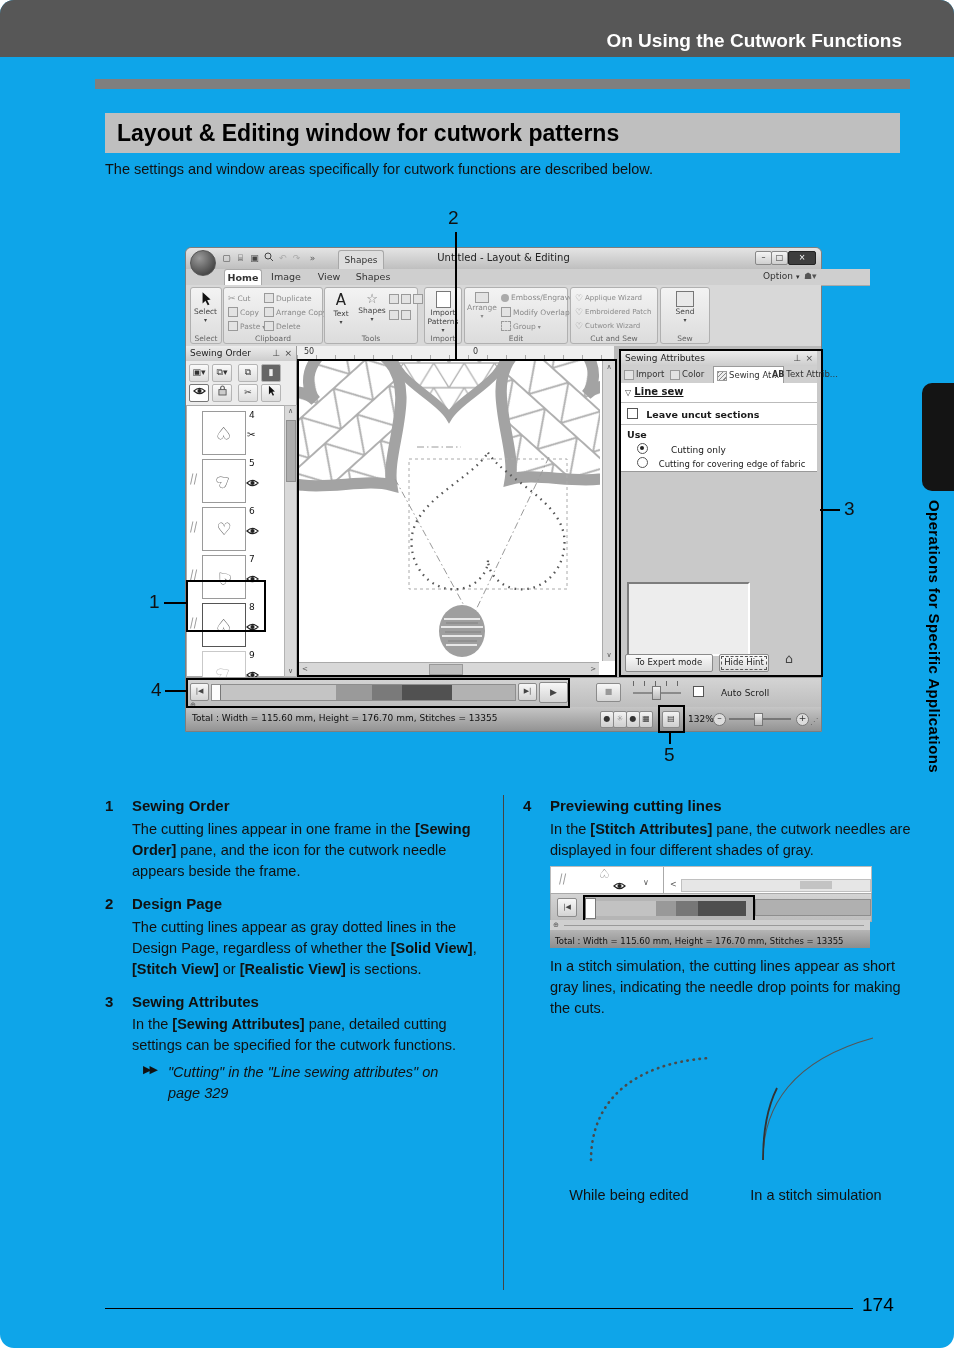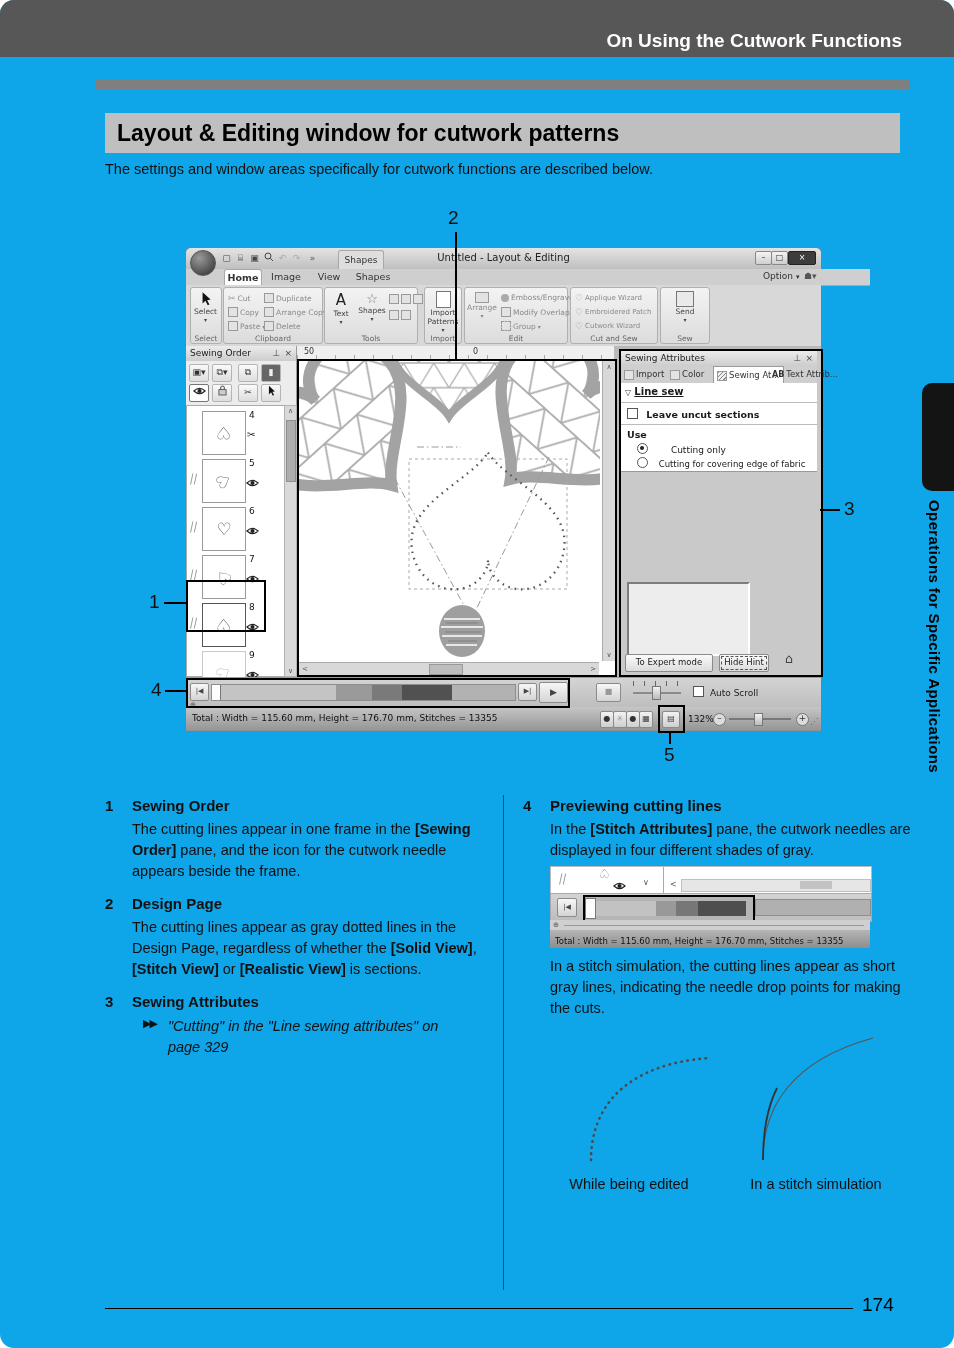--- a/index.html
+++ b/index.html
@@ -25,21 +25,21 @@
   
   .col{position:absolute;top:795px;font-size:14.5px;line-height:1.45;color:#111;}
   #colL{left:105px;width:385px;}
   #colR{left:523px;width:392px;}
   .item-h{display:flex;font-weight:bold;font-size:15px;margin-bottom:2px;}
   .item-h .no{width:27px;}
   .item-b{margin-left:27px;margin-bottom:11px;}
   .bold{font-weight:bold;}
   .ref{margin-left:38px;font-style:italic;display:flex;gap:12px;margin-top:4px;}
   .ref .arr{font-style:normal;font-family:"DejaVu Sans",sans-serif;font-size:11px;letter-spacing:-2px;}
-  .caps{position:relative;height:24px;margin-top:6px;}
+  .caps{position:relative;height:24px;margin-top:17px;}
   
   #win{left:185px;top:247px;width:635px;height:483px;background:#d6d6d6;
        border:1px solid #7e7e7e;border-radius:6px 6px 0 0;font-family:"DejaVu Sans",sans-serif;}
   #tbar{left:0;top:0;width:635px;height:21px;background:linear-gradient(#e4e4e4,#bfbfbf);
         border-radius:6px 6px 0 0;}
   #wtitle{width:100%;text-align:center;top:4px;font-size:10px;color:#222;}
   .wbtn{top:3px;width:15px;height:12px;border:1px solid #888;border-radius:2px;
         background:linear-gradient(#f4f4f4,#cfcfcf);font-size:8px;text-align:center;line-height:11px;color:#333;}
   #appbtn{left:4px;top:2px;width:24px;height:24px;border-radius:50%;
           background:radial-gradient(circle at 35% 30%,#9a9a9a,#2c2c2c);border:1px solid #555;z-index:3;}
@@ -489,21 +489,21 @@
         <div style="width:50px;background:#515151;"></div>
       </div>
       <div class="simbtn" style="left:332px;top:5px;width:17px;height:16px;font-size:7px;line-height:15px;">▶|</div>
       <div class="simbtn" style="left:353px;top:4px;width:27px;height:19px;font-size:9px;line-height:18px;">▶</div>
       <div class="simbtn" style="left:410px;top:5px;width:23px;height:17px;font-size:8px;line-height:16px;color:#999;">■</div>
       <div class="abs" style="left:447px;top:3px;width:48px;height:5px;background-image:repeating-linear-gradient(90deg,#666 0 1px,transparent 1px 11px);"></div>
       <div class="abs" style="left:447px;top:14px;width:48px;height:2px;background:#8b8b8b;"></div>
       <div class="abs" style="left:466px;top:8px;width:7px;height:12px;background:linear-gradient(#f2f2f2,#bbb);border:1px solid #777;"></div>
       <div class="abs" style="left:507px;top:8px;font-size:9px;color:#222;">
         <span class="chk"></span>
-        <span style="margin-left:3px;">Auto Scroll</span>
+        <span style="margin-left:14px;">Auto Scroll</span>
       </div>
       <span class="abs" style="left:4px;top:23px;font-size:7px;color:#555;">⊕</span>
     </div>
 
     <div class="abs" id="statbar">
       <span class="txt">Total : Width = 115.60 mm, Height = 176.70 mm, Stitches = 13355</span>
       <div class="vwbtn" style="left:414px;">●</div>
       <div class="vwbtn" style="left:427px;color:#999;">✳</div>
       <div class="vwbtn" style="left:440px;">●</div>
       <div class="vwbtn" style="left:453px;">▦</div>
@@ -542,20 +542,21 @@
     <div class="item-h">
       <span class="no">2</span>
       <span>Design Page</span>
     </div>
     <div class="item-b" style="width:362px;"><span>The cutting lines appear as gray dotted lines in the Design Page, regardless of whether the </span><span class="bold">[Solid View]</span><span>, </span><span class="bold">[Stitch View]</span><span> or </span><span class="bold">[Realistic View]</span><span> is sections.</span></div>
 
     <div class="item-h">
       <span class="no">3</span>
       <span>Sewing Attributes</span>
     </div>
+    <div class="item-b" style="width:362px;margin-bottom:6px;"><span>In the </span><span class="bold">[Sewing Attributes]</span><span> pane, detailed cutting settings can be specified for the cutwork functions.</span></div>
     <div class="ref">
       <span class="arr">▶▶</span>
       <span style="width:290px;">"Cutting" in the "Line sewing attributes" on page 329</span>
     </div>
   </div>
 
   <div class="abs" id="coldiv"></div>
 
   <div class="col" id="colR">
     <div class="item-h">

